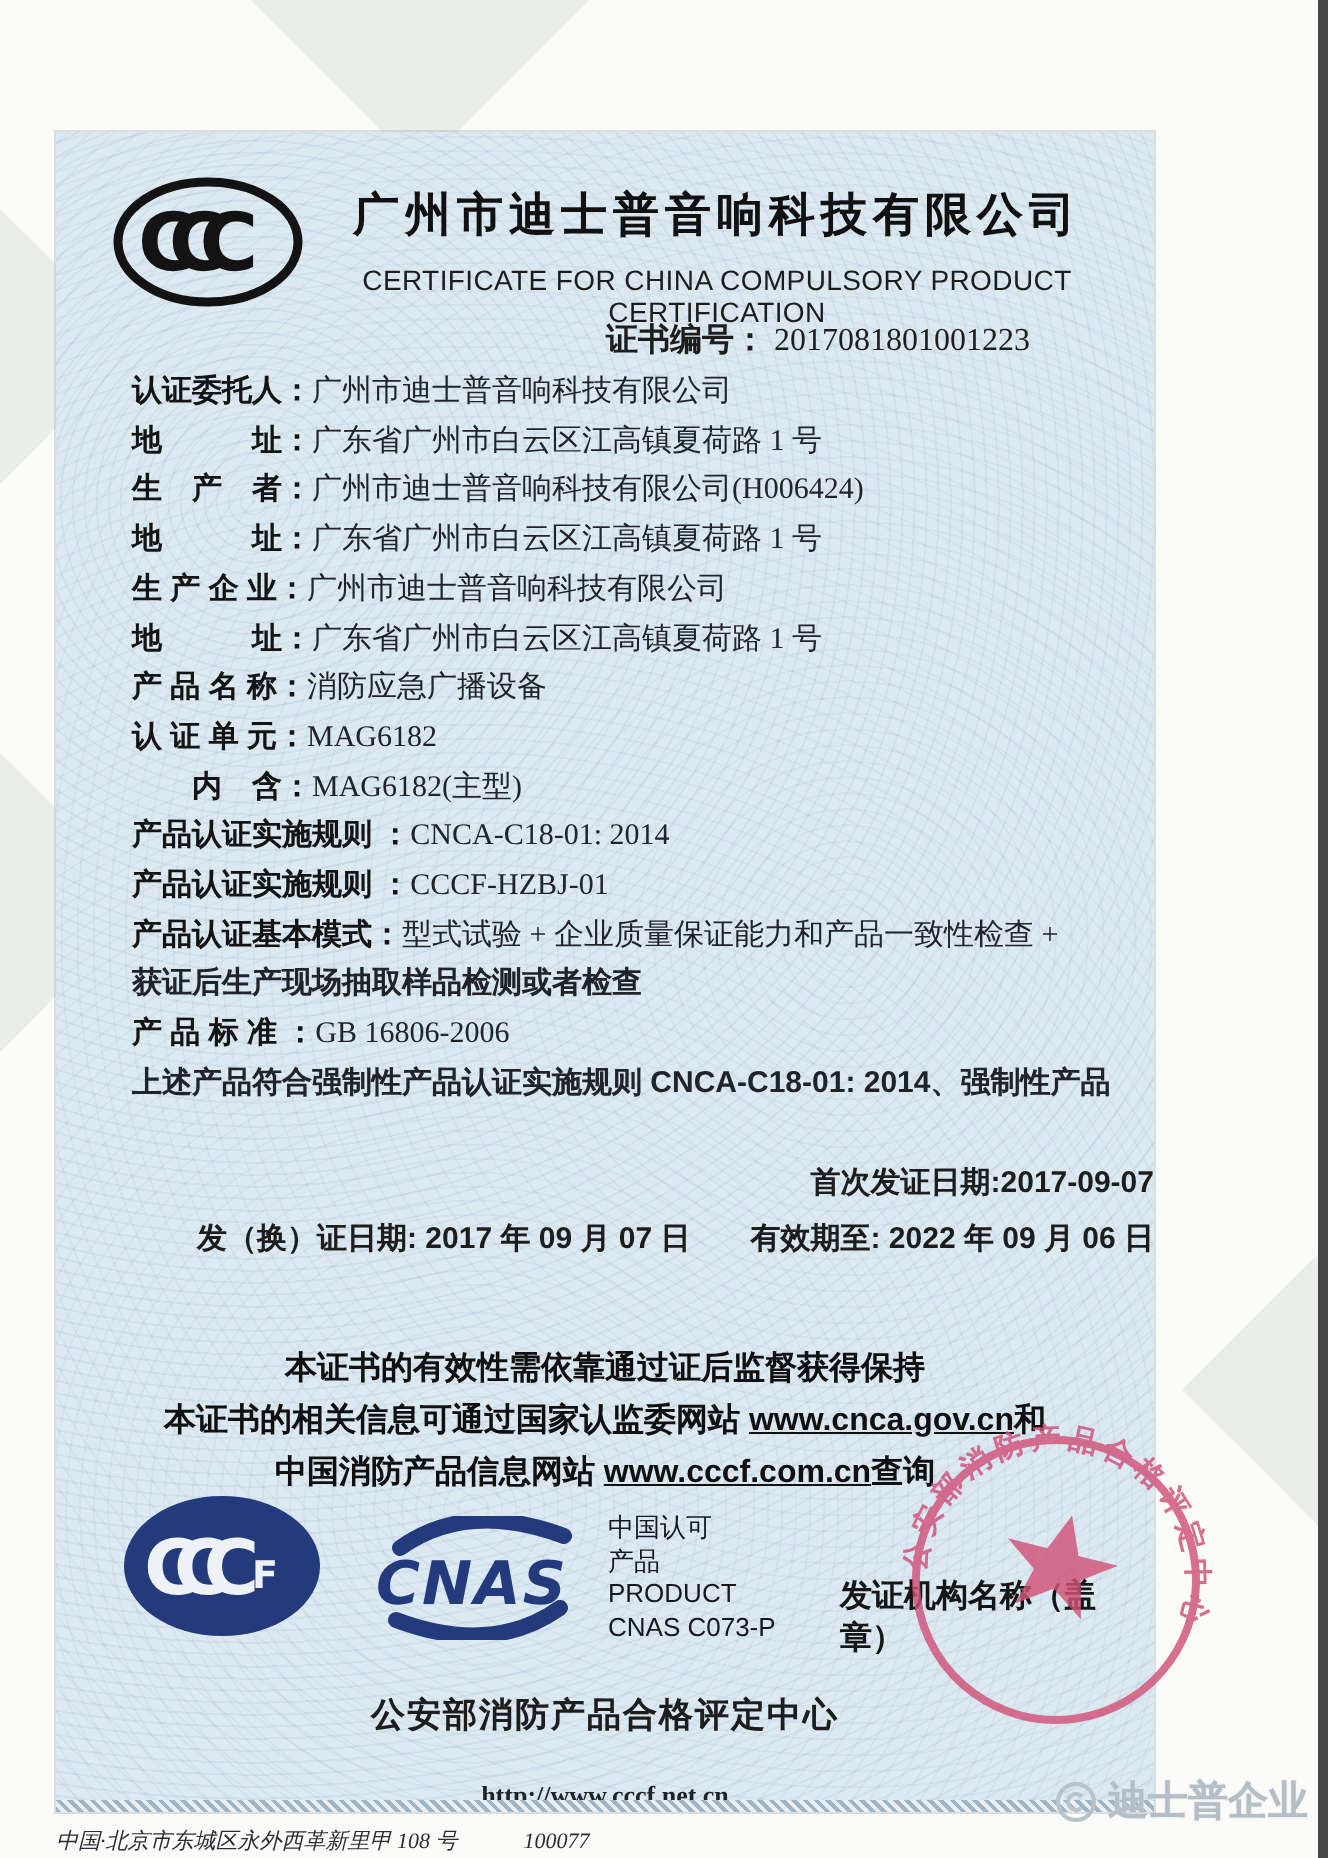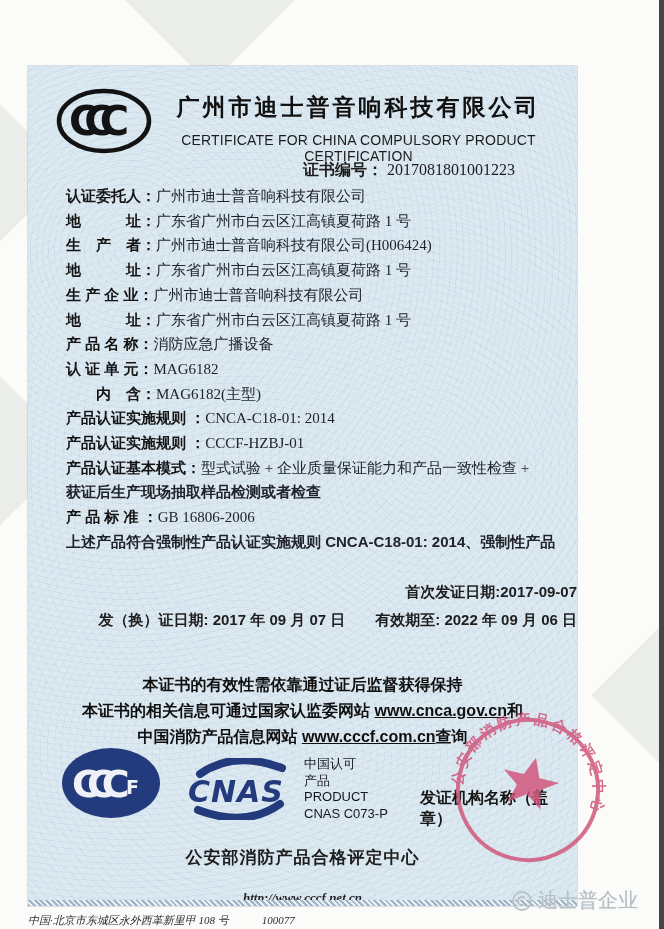--- a/index.html
+++ b/index.html
@@ -45,25 +45,25 @@
     font-size:13px;line-height:16.5px;color:#15171c;}
   .stamp-caption{position:absolute;left:392px;top:722px;font-size:16px;font-weight:bold;color:#161616;z-index:2;}
   .seal{position:absolute;left:412px;top:636px;width:176px;height:176px;z-index:3;opacity:.82;
     transform:rotate(14deg);pointer-events:none;}
 
   .footer-issuer{position:absolute;left:0;right:0;top:780px;text-align:center;
     font-family:"Liberation Sans","DejaVu Sans",sans-serif;font-weight:bold;font-size:17px;letter-spacing:1px;}
   .footer-addr{position:absolute;left:0;right:0;top:847px;text-align:left;
     font-size:11px;font-style:italic;color:#2a2d33;}
   .footer-url{position:absolute;left:0;right:0;top:824px;text-align:center;
-    font-weight:bold;font-size:13px;color:#1f2228;font-style:italic;}
+    font-weight:bold;font-size:13px;color:#1f2228;}
 
   .serial{position:absolute;left:34px;top:888px;color:#bf4038;font-size:21px;letter-spacing:3px;z-index:2;}
-  .brandmark{position:absolute;right:26px;top:887px;z-index:2;display:flex;align-items:center;gap:6px;
-    color:#b3bec6;font-family:"Liberation Sans","DejaVu Sans",sans-serif;font-weight:normal;font-size:20px;
+  .brandmark{position:absolute;right:10px;top:887px;z-index:2;display:flex;align-items:center;gap:6px;
+    color:#b3bec6;font-family:"Liberation Sans","DejaVu Sans",sans-serif;font-weight:bold;font-size:20px;
     text-shadow:0 0 1px #d7dde1;}
   .brand-circle{display:inline-block;width:16px;height:16px;border:2px solid #b9c3ca;border-radius:50%;
     position:relative;}
   .brand-circle::after{content:"";position:absolute;left:3px;top:3px;width:6px;height:6px;
     border:2px solid #b9c3ca;border-radius:50%;border-right-color:transparent;}
 </style>
 </head>
 <body>
 
 <div class="canvas">

